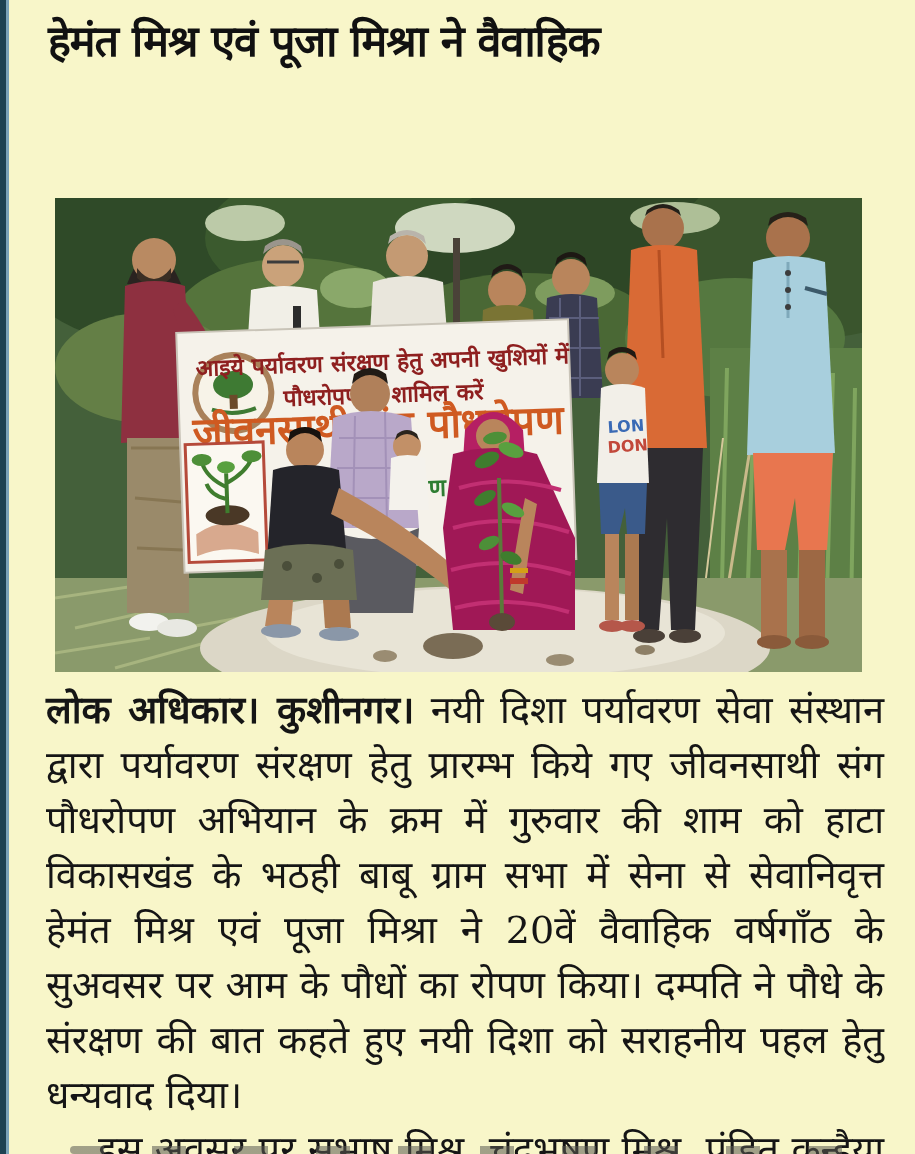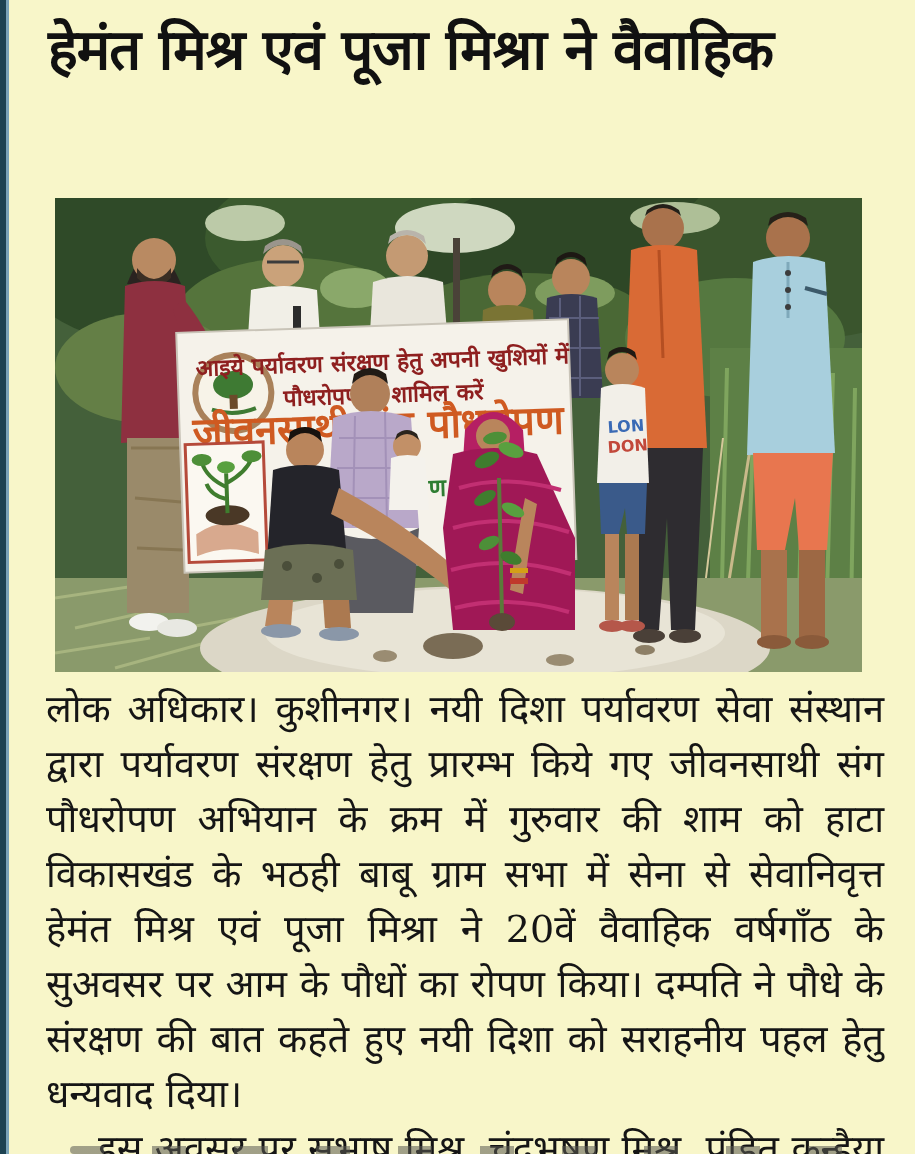--- a/index.html
+++ b/index.html
@@ -13,35 +13,35 @@
   .edge-strip{
     position:absolute;left:0;top:0;bottom:0;width:6px;
     background:#1d4251;
   }
   .edge-strip-light{
     position:absolute;left:6px;top:0;bottom:0;width:3px;
     background:#7aa3b8;
   }
   .headline{
     position:absolute;left:48px;top:14px;width:840px;
-    font-size:56px;line-height:1.28;font-weight:bold;color:#111;
+    font-size:43px;line-height:1.28;font-weight:bold;color:#111;
     letter-spacing:-1px;
   }
   .photo-frame{
     position:absolute;left:55px;top:198px;width:807px;height:474px;
     background:#44603a;overflow:hidden;
   }
   .article{
     position:absolute;left:46px;top:682px;width:838px;
     font-size:38px;line-height:55px;color:#151515;
     text-align:justify;
   }
   .article p{margin:0;}
   .article .p2{text-indent:52px;}
-  .lead-bold{font-weight:normal;}
+  .lead-bold{font-weight:bold;}
   .cutoff-line{
     position:absolute;left:70px;top:1146px;width:780px;height:8px;
     background:repeating-linear-gradient(90deg,#5a5a52 0 34px,rgba(0,0,0,0) 34px 82px);
     opacity:.55;border-radius:4px;
   }
 </style>
 </head>
 <body>
 
 <div class="edge-strip"></div>

